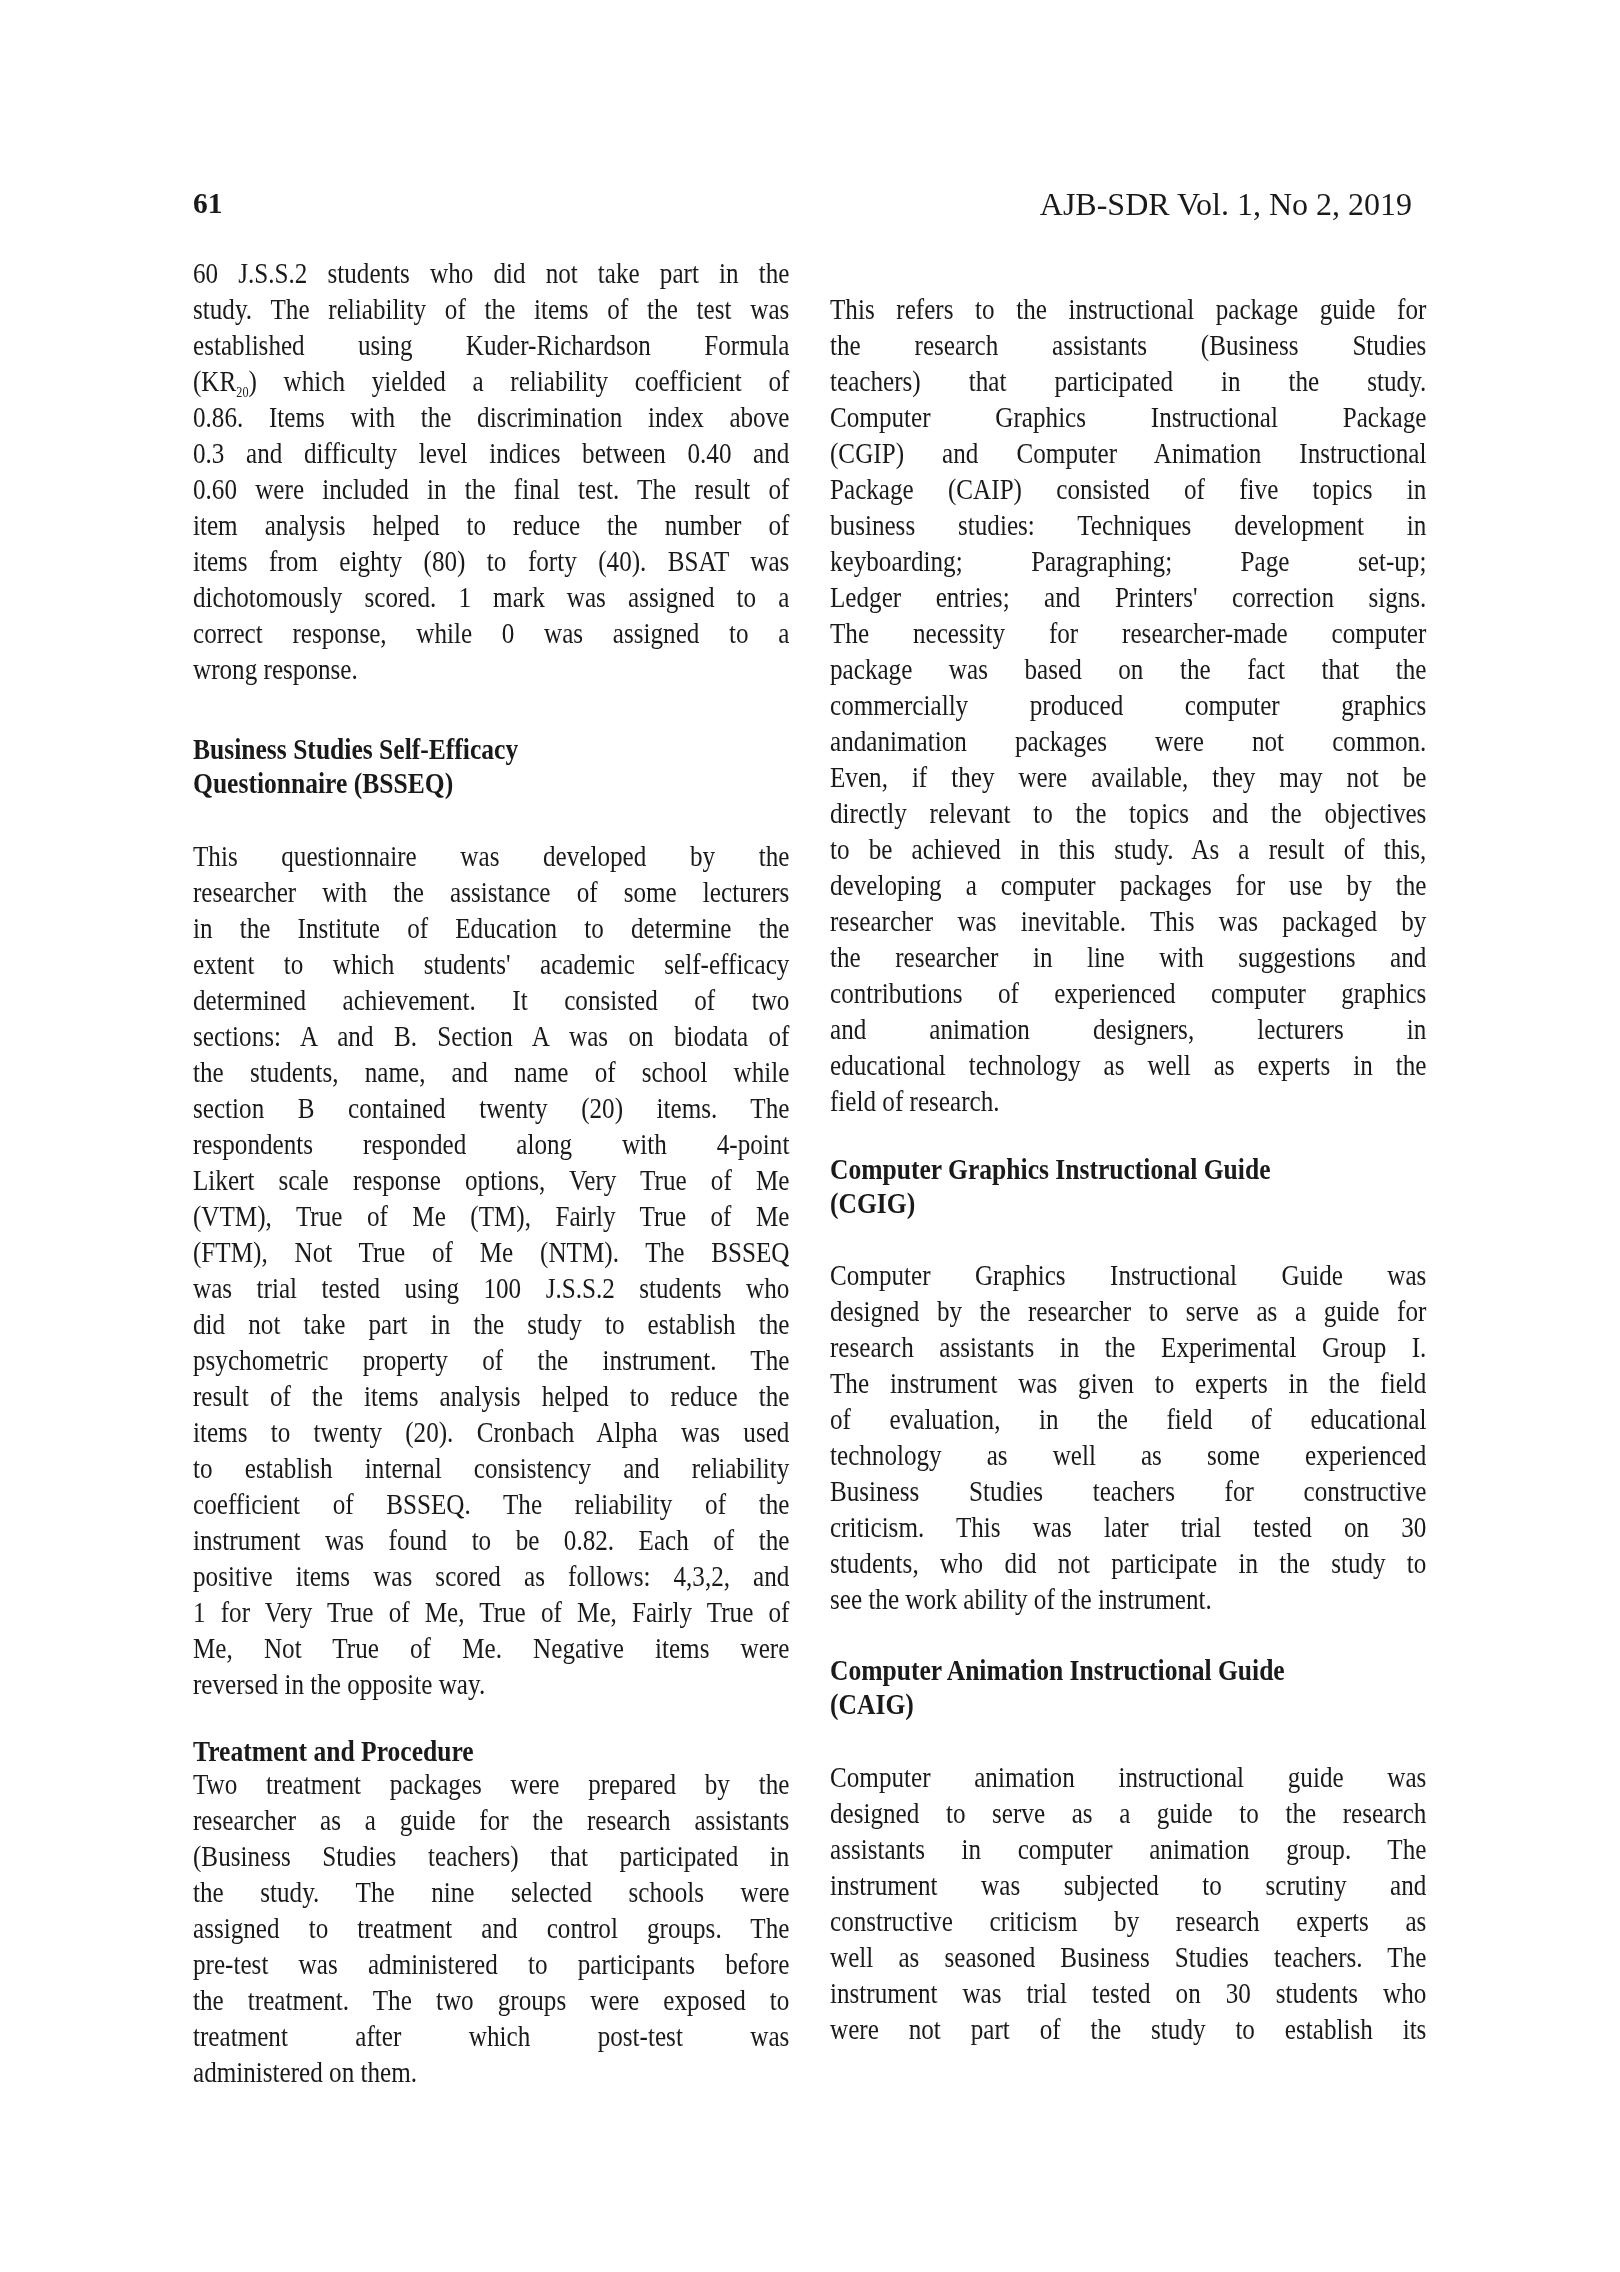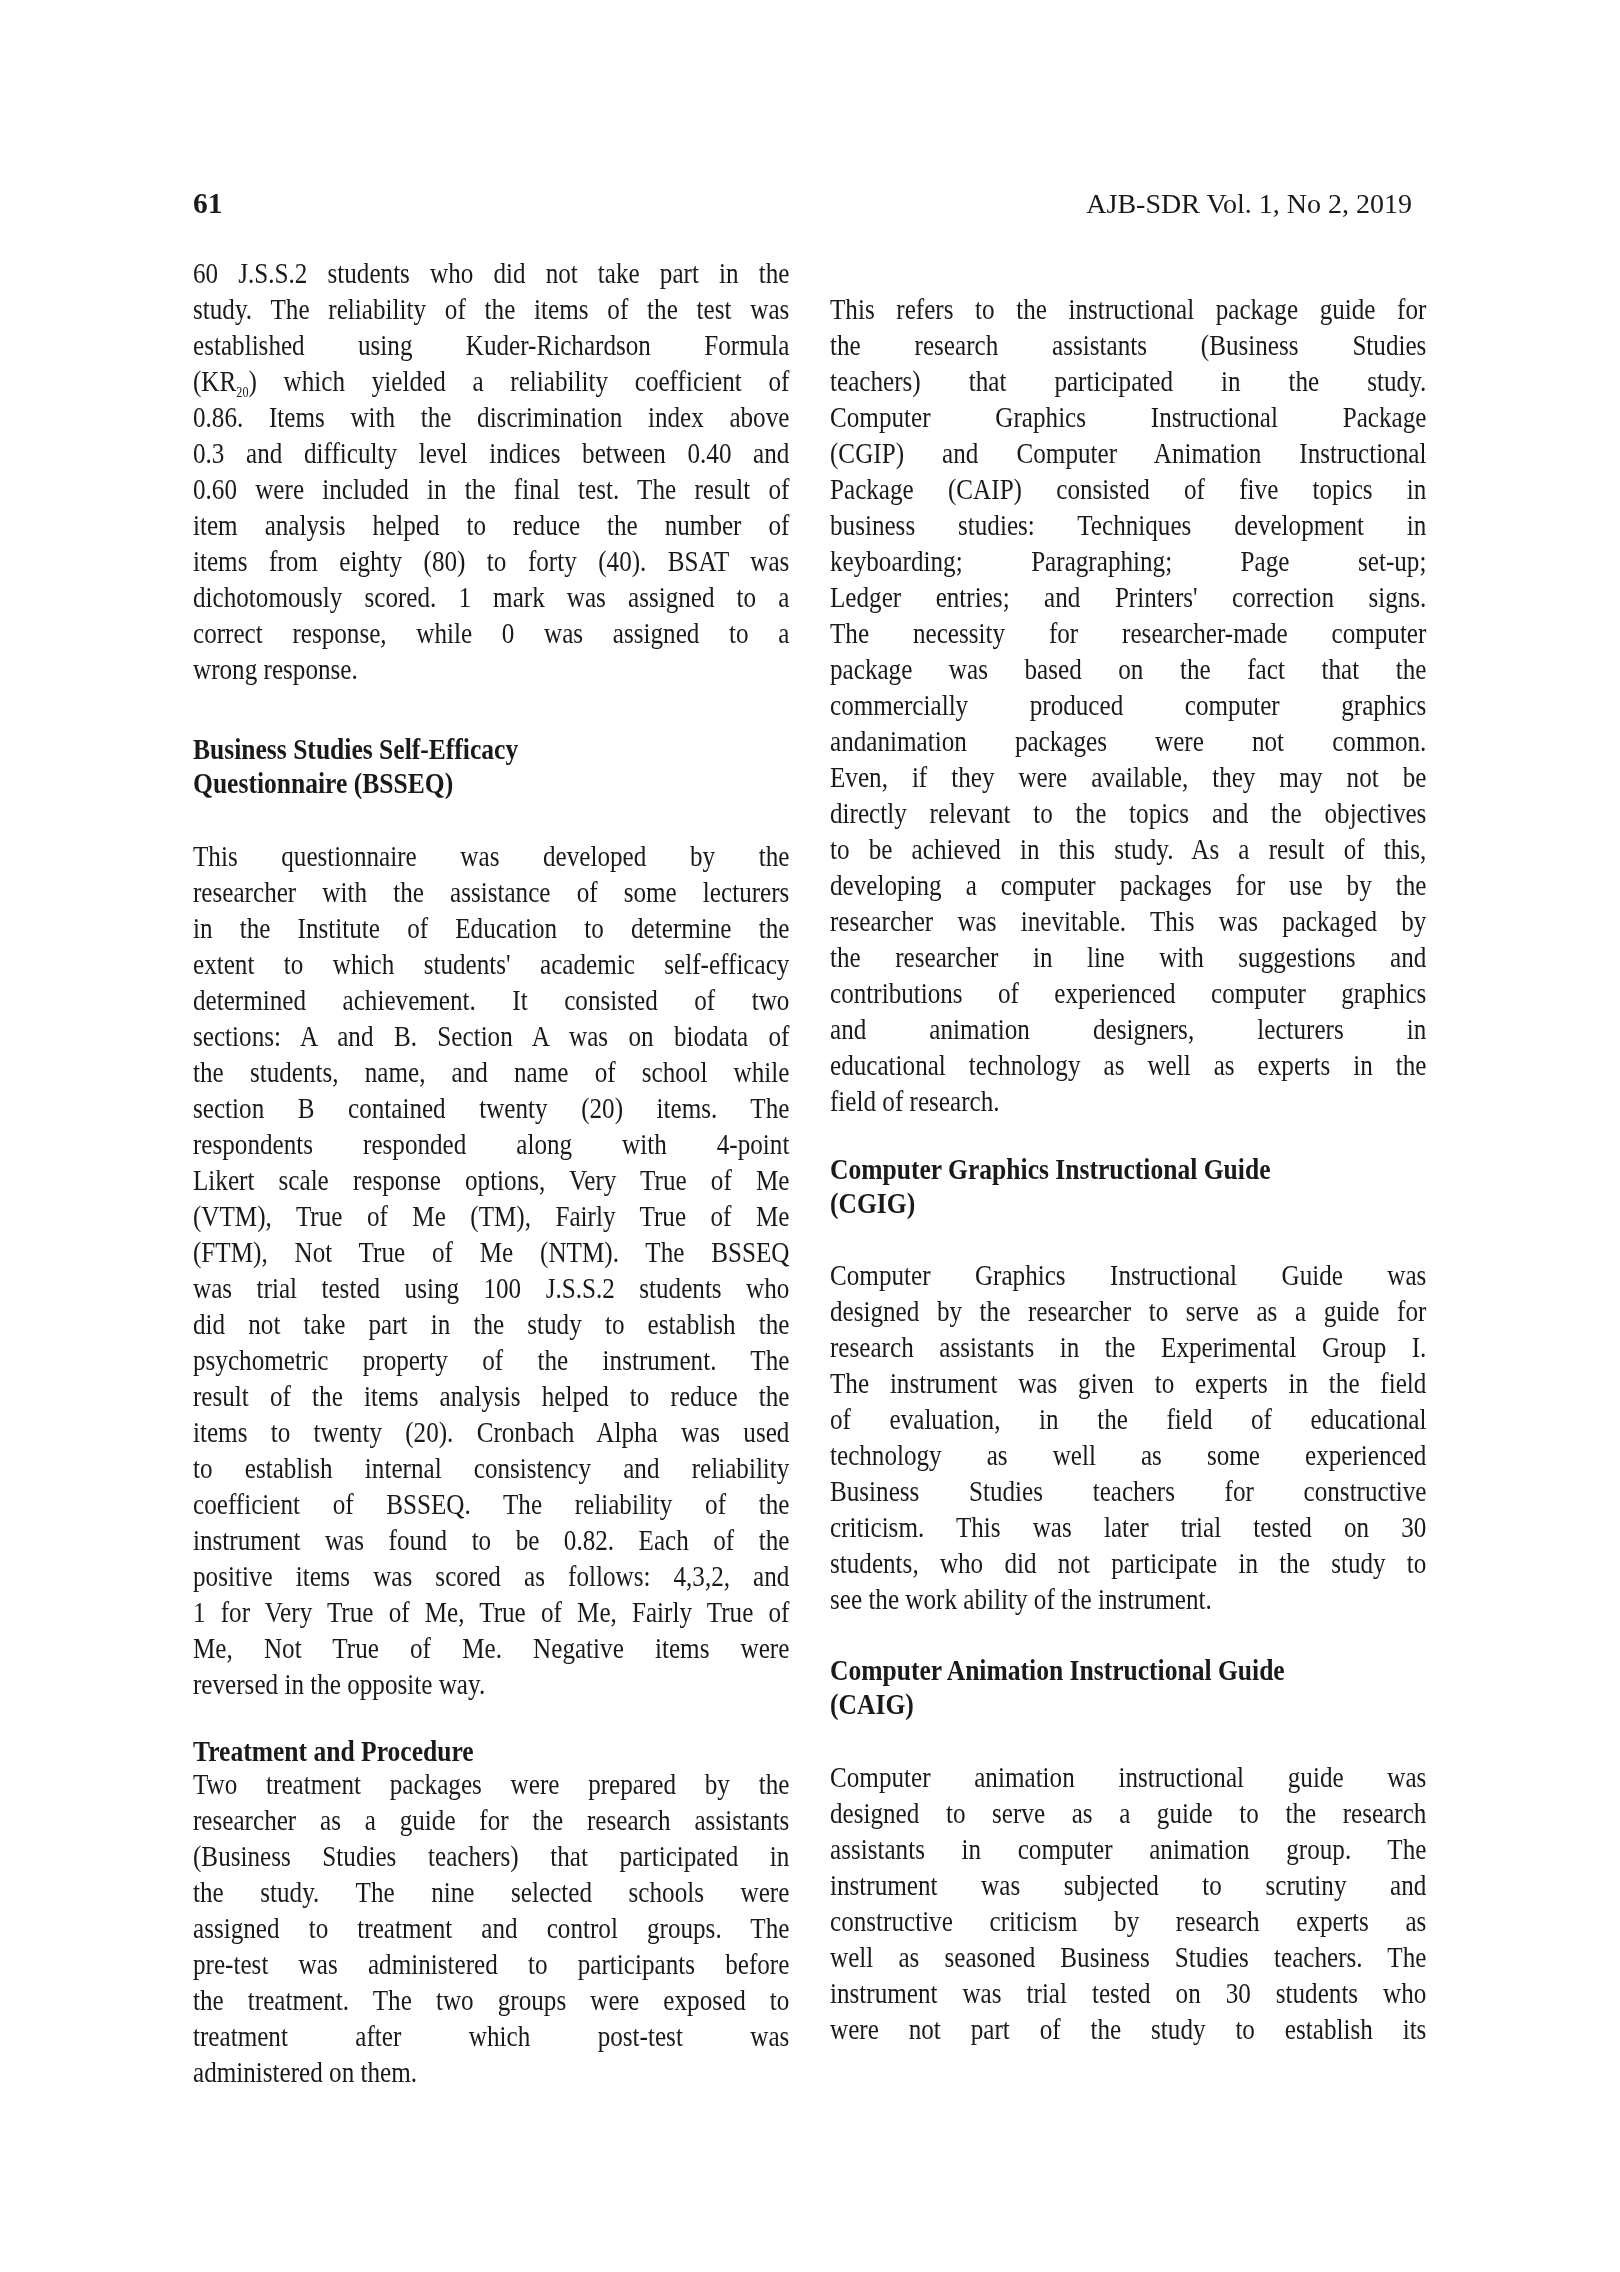--- a/index.html
+++ b/index.html
@@ -1,19 +1,19 @@
 <!DOCTYPE html>
 <html style="font-size:15px"><head>
 <meta charset="utf-8">
 <style>
   html, body { margin: 0; padding: 0; background: #ffffff; }
   body { width: 1621px; height: 2272px; position: relative; overflow: hidden; }
   .page { position: absolute; left: 0; top: 0; width: 1611px; height: 2272px; background: #ffffff; color: #1a1a1a; font-family: "Liberation Serif", serif; }
   .hdr-num { position: absolute; left: 193px; top: 186px; font-size: 29.5px; font-weight: bold; line-height: 34px; }
-  .hdr-journal { position: absolute; right: 199px; top: 189px; font-size: 28px; line-height: 30px; white-space: nowrap; }
+  .hdr-journal { position: absolute; right: 199px; top: 189px; font-size: 32px; line-height: 30px; white-space: nowrap; }
   .col { position: absolute; width: 700px; transform: scaleX(0.852); transform-origin: 0 0; }
   .col-left { left: 193px; }
   .col-right { left: 830px; }
   .blk { position: absolute; left: 0; width: 700px; }
   .ln { display: block; height: 36px; line-height: 36px; font-size: 29.5px; white-space: nowrap; text-align: justify; text-align-last: justify; }
   .ln.last { text-align-last: left; }
   .h { display: block; height: 34px; line-height: 34px; font-size: 30px; font-weight: bold; white-space: nowrap; }
   sub { font-size: 14.3px; line-height: 0; vertical-align: -5.7px; }
 </style>
 </head>

